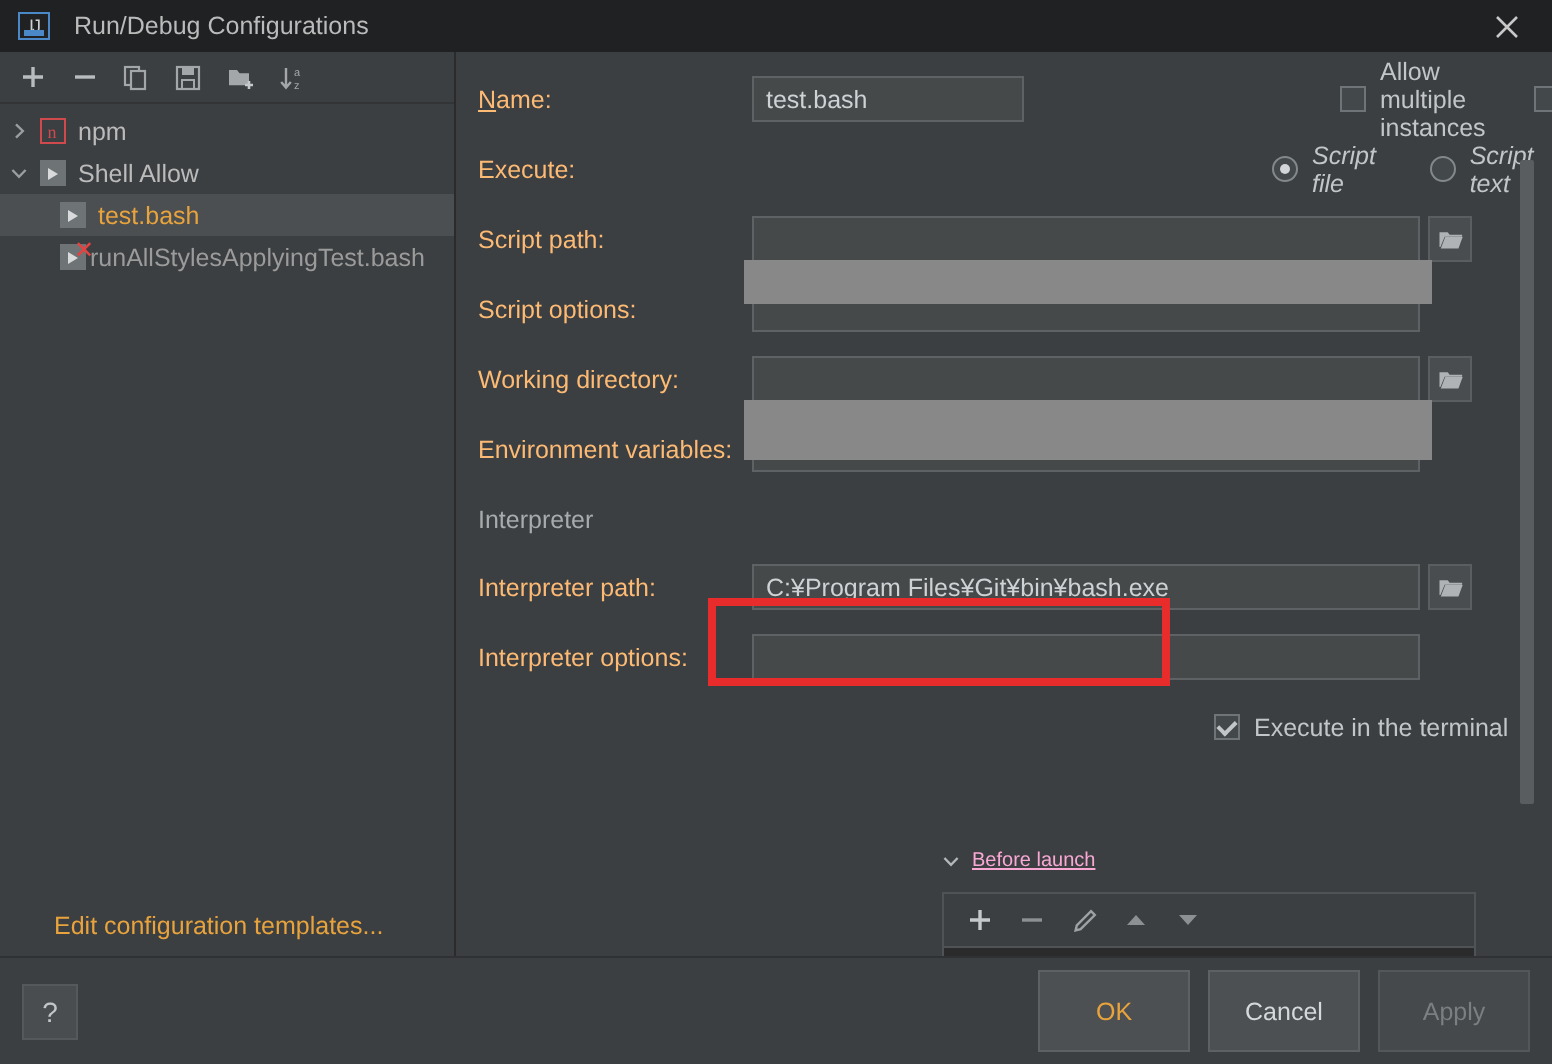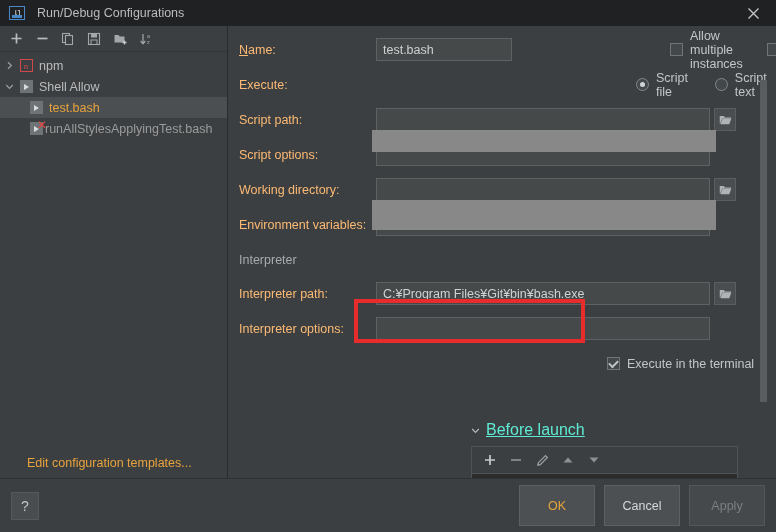--- a/index.html
+++ b/index.html
@@ -255,37 +255,37 @@
     left: 442px; top: 12px;
     display: flex; align-items: center;
     height: 23px;
   }
   .opt { display: flex; align-items: center; }
 
   .execrow {
     position: absolute;
     left: 408px; top: 47px;
     display: flex; align-items: center;
-    height: 23px; gap: 9px;
+    height: 23px; gap: 9px; font-style: italic;
   }
 
   
   .section-plain {
     color: #a8abad; font-size: 12.5px;
   }
 
   
   .before-launch {
     position: absolute;
     left: 243px; top: 396px;
     right: 0;
   }
   .bl-head {
     display: flex; align-items: center;
-    color: #5eead4; font-size: 16px;
+    color: #f9a8d4; font-size: 10px;
     height: 16px;
   }
   .bl-head .chev { margin-right: 6px; color: #b4b7b9; display: flex; }
   .bl-head span.txt { text-decoration: underline; }
   .bl-box {
     margin-top: 8px;
     margin-right: 38px;
     border: 1px solid #4f5355;
     background: #3c3f41;
   }

